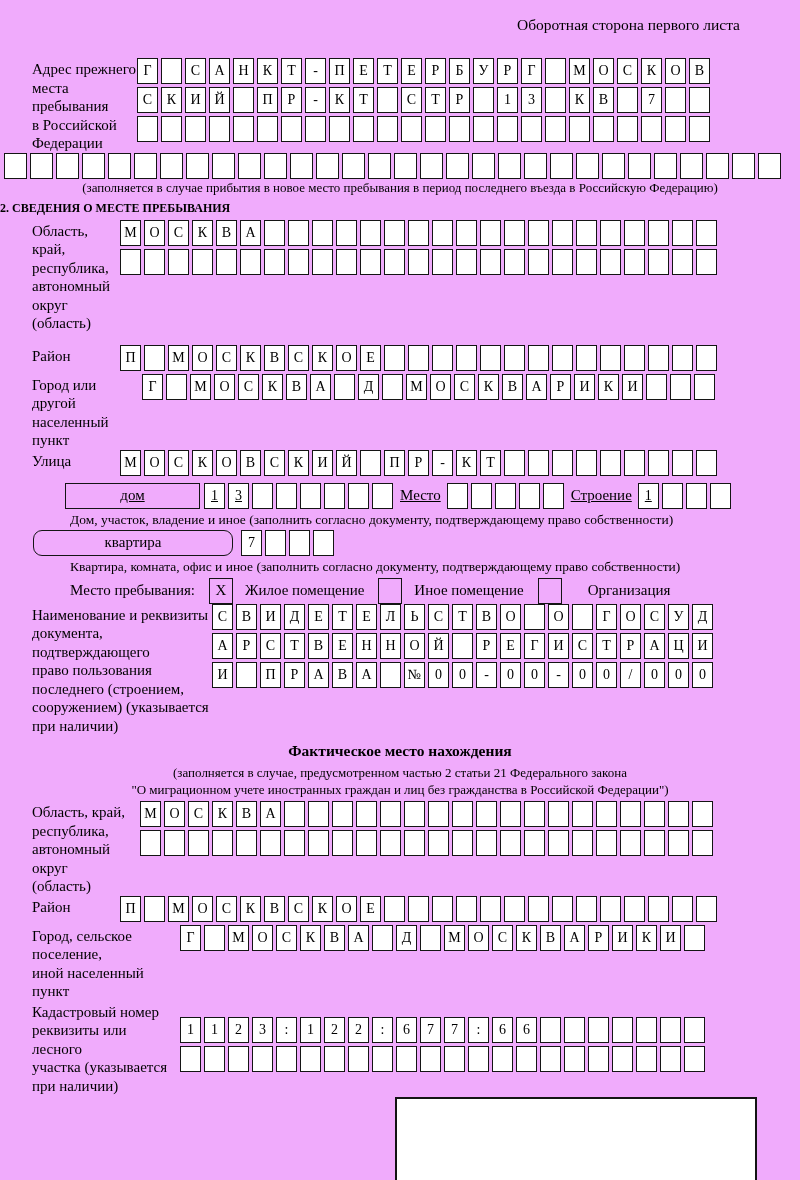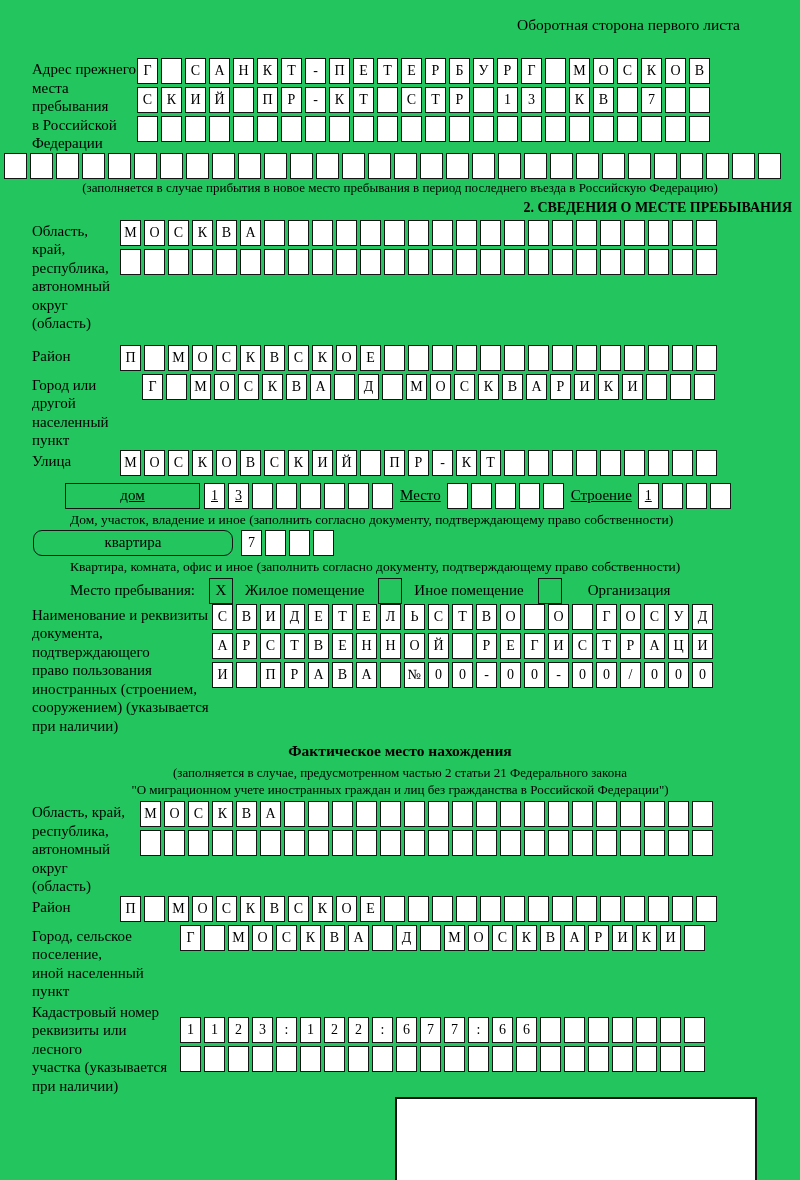--- a/index.html
+++ b/index.html
@@ -1,29 +1,29 @@
 <!DOCTYPE html>
 <html><head>
 <meta charset="utf-8">
 <style>
   html,body{margin:0;padding:0;background:#fff;}
   body{width:800px;height:1180px;color:#000;font-family:"Liberation Serif","DejaVu Serif",serif;font-size:15px;}
-  .sheet{position:relative;width:800px;height:1180px;overflow:hidden;background:#22c55e;}
+  .sheet{position:relative;width:800px;height:1180px;overflow:hidden;background:#f0abfc;}
   .top-note{padding:16px 60px 0 0;text-align:right;font-size:15.5px;}
   .frow{display:flex;margin-left:32px;}
   .lbl{line-height:18.5px;font-size:15px;flex:0 0 auto;padding-top:2px;}
   .w105{width:105px;} .w88{width:88px;} .w110{width:110px;} .w108{width:108px;} .w148{width:148px;} .w180{width:180px;}
   .col{display:flex;flex-direction:column;}
   .cr{display:flex;margin-bottom:3px;}
   .cell{box-sizing:border-box;width:21px;height:26px;border:1.6px solid #141414;margin-right:3px;
         display:flex;align-items:center;justify-content:center;font-size:14px;background:#fff;}
   .wide .cell{width:23px;}
   .fullrow{margin:0 0 0 4px;}
   .note-c{font-size:13px;text-align:center;margin:1px 0 0 0;line-height:16px;}
-  .h2{font-size:14px;font-weight:700;text-align:right;margin:2px 8px 2px 0;line-height:20px;}
+  .h2{font-size:12px;font-weight:700;text-align:left;margin:2px 8px 2px 0;line-height:20px;}
   .h3{font-size:15.5px;font-weight:700;text-align:center;margin:6px 0 0 0;line-height:20px;}
   .mt12{margin-top:12px;}
   .domrow{display:flex;align-items:center;margin-left:65px;}
   .domrow .cr{margin-bottom:0;}
   .labelbox{box-sizing:border-box;height:26px;border:1.6px solid #141414;display:flex;align-items:center;
             justify-content:center;font-size:15px;margin-right:4px;}
   .bw135{width:135px;} .bw200{width:200px;margin-left:-32px;margin-right:8px;border-radius:9px;}
   .inl-lbl{margin:0 6px 0 4px;font-size:15px;}
   .note-l{font-size:13.5px;margin:2px 0 2px 70px;line-height:17px;}
   .stayrow{display:flex;align-items:center;margin:3px 0 0 70px;font-size:15px;}
@@ -375,21 +375,21 @@
     <span>Иное помещение</span>
     <span class="cbox"></span>
     <span style="margin-left:14px;">Организация</span>
   </div>
 
   <div class="frow">
     <div class="lbl w180">
         <div>Наименование и реквизиты</div>
         <div>документа, подтверждающего</div>
         <div>право пользования</div>
-        <div>иностранных (строением,</div>
+        <div>последнего (строением,</div>
         <div>сооружением) (указывается</div>
         <div>при наличии)</div>
       </div>
     <div class="col">
       <div class="cr">
           <span class="cell">С</span>
           <span class="cell">В</span>
           <span class="cell">И</span>
           <span class="cell">Д</span>
           <span class="cell">Е</span>

